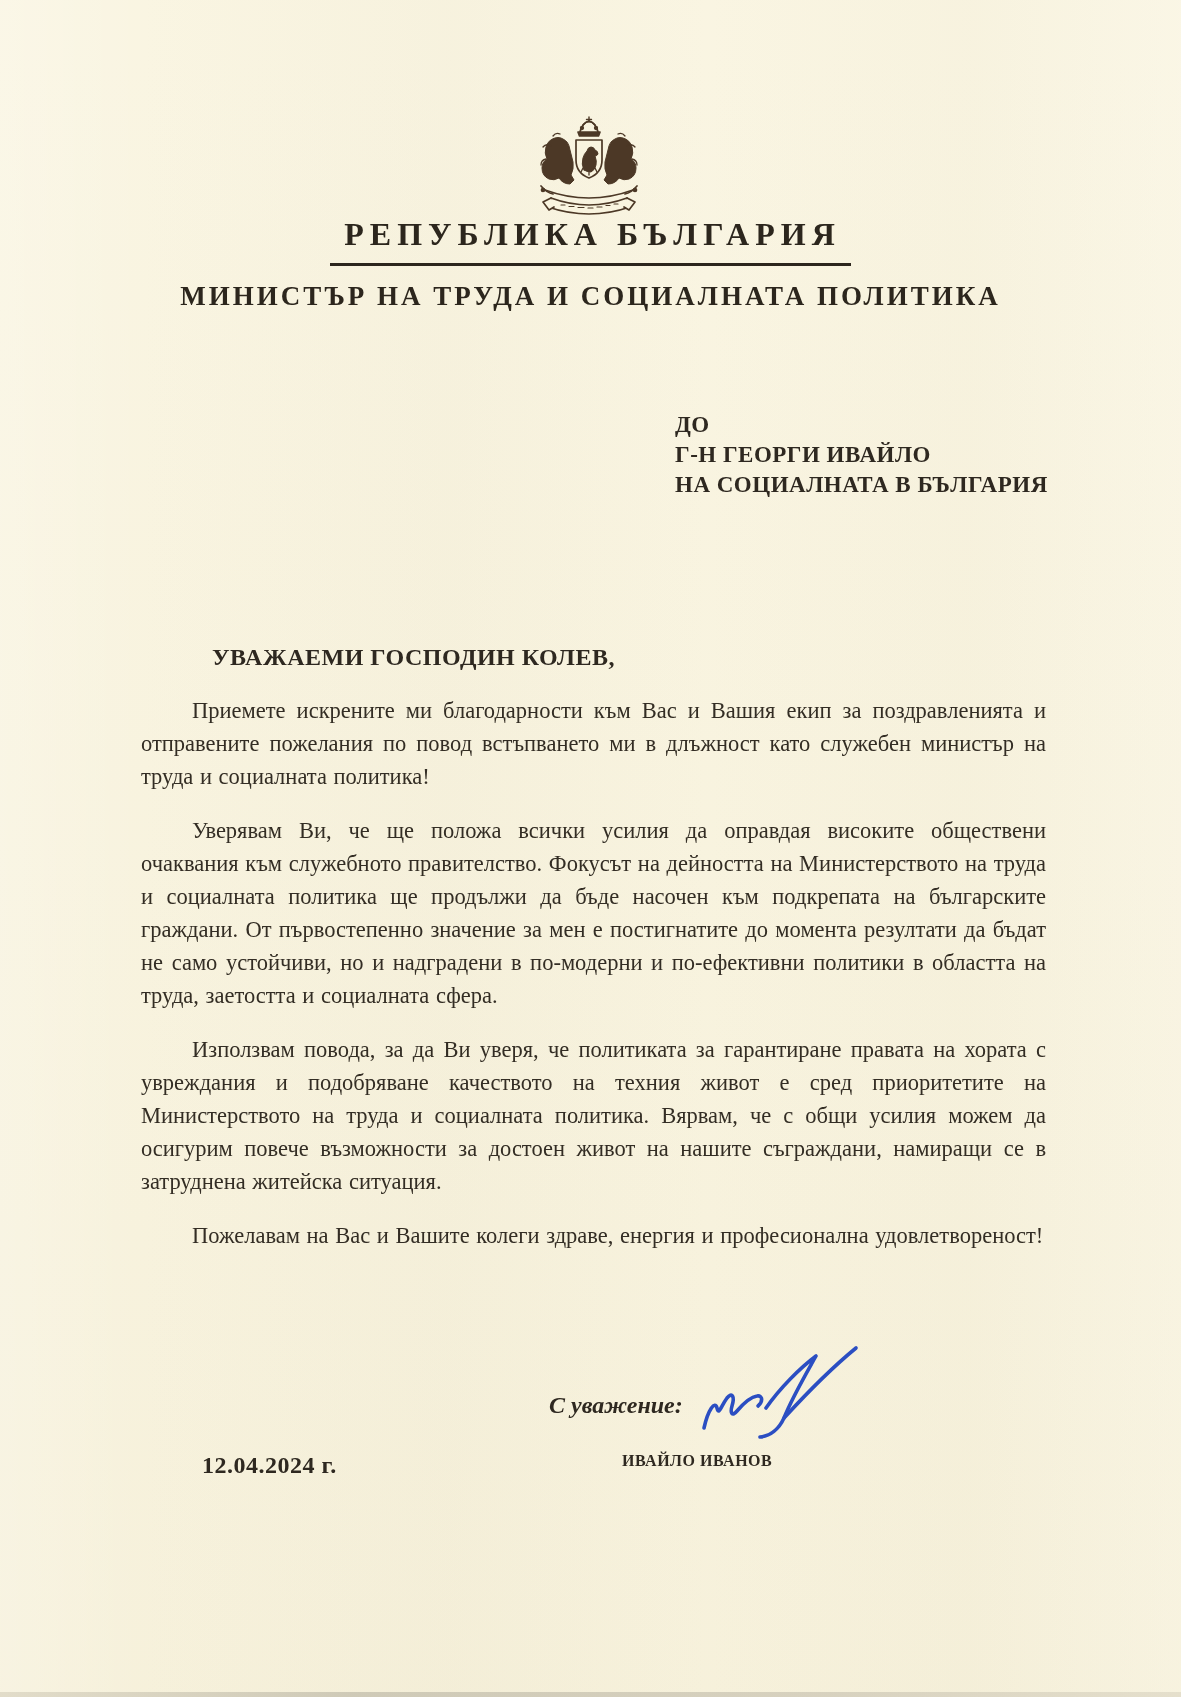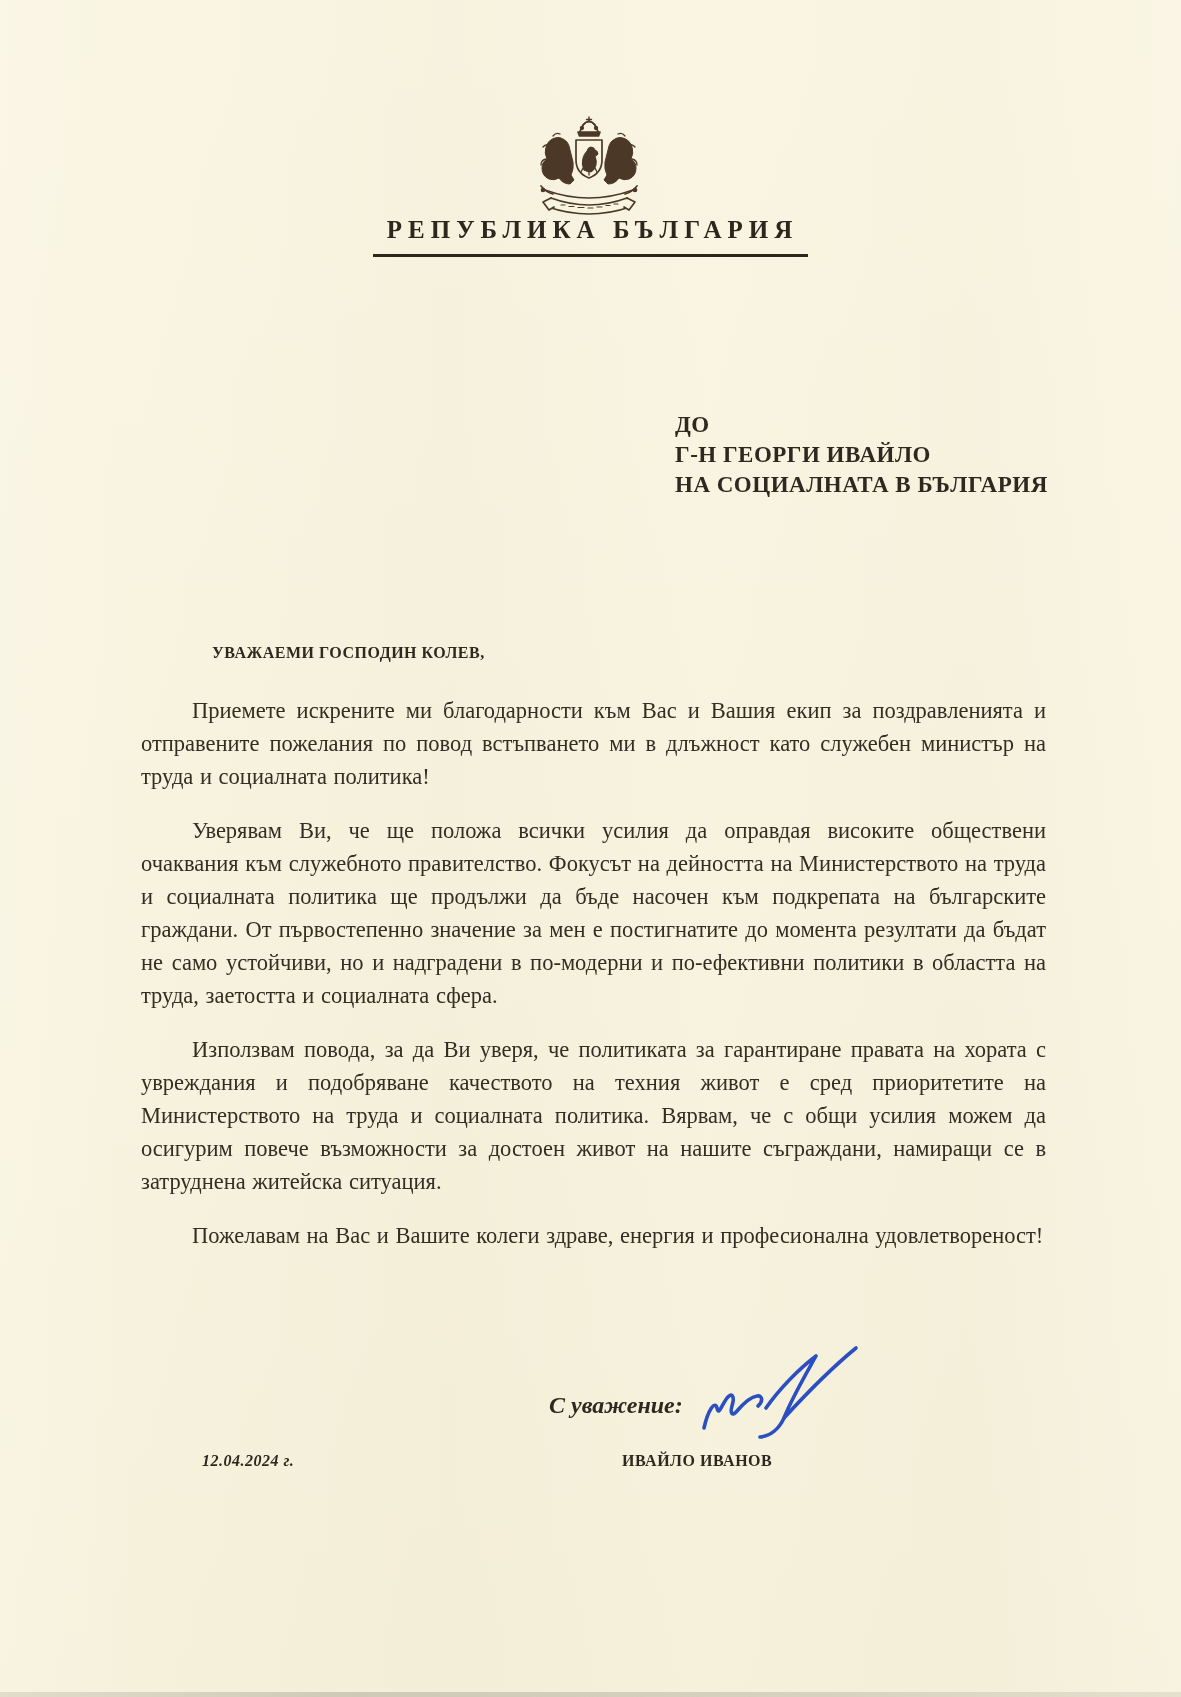--- a/index.html
+++ b/index.html
@@ -13,54 +13,54 @@
     background:#f9f4df;
     background-image:
       linear-gradient(90deg, rgba(255,255,255,.18) 0%, rgba(255,255,255,0) 12%, rgba(222,214,186,.10) 38%, rgba(255,255,255,0) 60%, rgba(222,214,186,.08) 82%, rgba(255,255,255,.12) 100%),
       linear-gradient(180deg, rgba(255,255,255,.10), rgba(226,218,190,.12));
     color:#332d24;
   }
   .emblem{position:absolute;left:527px;top:116px;width:124px;height:104px;}
   .republic-wrap{position:absolute;top:216px;left:0;right:0;text-align:center;}
   .republic-title{
     display:inline-block;
-    font-weight:bold;font-size:25px;letter-spacing:6px;
+    font-weight:bold;font-size:32px;letter-spacing:6px;
     color:#2c261d;
     padding:0 10px 10px 14px;
     border-bottom:3px solid #2c261d;
     white-space:nowrap;
   }
   .ministry-title{
     position:absolute;top:281px;left:0;right:0;text-align:center;
     font-weight:bold;font-size:27px;letter-spacing:3px;color:#2c261d;
     white-space:nowrap;
   }
   .recipient{
     position:absolute;left:675px;top:410px;
     font-weight:bold;font-size:23px;line-height:30px;color:#2e2820;
     letter-spacing:.5px;
   }
   .salutation{
     position:absolute;left:212px;top:644px;
-    font-weight:bold;font-size:16px;letter-spacing:.5px;color:#2e2820;
+    font-weight:bold;font-size:24px;letter-spacing:.5px;color:#2e2820;
   }
   .body-text{
     position:absolute;left:141px;top:694px;width:908px;
     font-size:22.5px;line-height:33px;text-align:justify;
     color:#332d24;
   }
   .body-text p{margin:0 3px 21px 0;text-indent:51px;word-spacing:1px;}
   .valediction{
     position:absolute;left:549px;top:1392px;
     font-style:italic;font-weight:bold;font-size:24px;color:#2e2820;
   }
   .signature{position:absolute;left:688px;top:1336px;width:200px;height:118px;}
   .letter-date{
     position:absolute;left:202px;top:1452px;
-    font-style:italic;font-weight:bold;font-size:16px;letter-spacing:.5px;color:#2e2820;
+    font-weight:bold;font-size:24px;letter-spacing:.5px;color:#2e2820;
   }
   .signatory{
     position:absolute;left:622px;top:1452px;
     font-weight:bold;font-size:16px;letter-spacing:.5px;color:#2e2820;
   }
   .scan-edge-bottom{
     position:absolute;left:0;bottom:0;width:100%;height:5px;
     background:linear-gradient(90deg,#ded8c5,#c8c3b1 30%,#d2ccba 70%,#e2dcc9);
     opacity:.85;
   }
@@ -101,20 +101,21 @@
       <path d="M24,82 q38,14 76,0 l3,9 q-41,14 -82,0 z" fill="#f9f4df"></path>
       <path d="M24,82 l-8,4 6,8 5,-3 M100,82 l8,4 -6,8 -5,-3" fill="#f9f4df"></path>
 
       <path d="M34,89 h4 M42,90.5 h5 M51,91.5 h6 M61,92 h5 M70,91 h5 M79,89.5 h4 M87,88 h4" stroke-width="1.2"></path>
     </g>
   </svg>
 
   <div class="republic-wrap">
     <span class="republic-title">РЕПУБЛИКА БЪЛГАРИЯ</span>
   </div>
+  <div class="ministry-title">МИНИСТЪР НА ТРУДА И СОЦИАЛНАТА ПОЛИТИКА</div>
 
   <div class="recipient">
     <div>ДО</div>
     <div>Г-Н ГЕОРГИ ИВАЙЛО</div>
     <div>НА СОЦИАЛНАТА В БЪЛГАРИЯ</div>
   </div>
 
   <div class="salutation">УВАЖАЕМИ ГОСПОДИН КОЛЕВ,</div>
 
   <div class="body-text">

